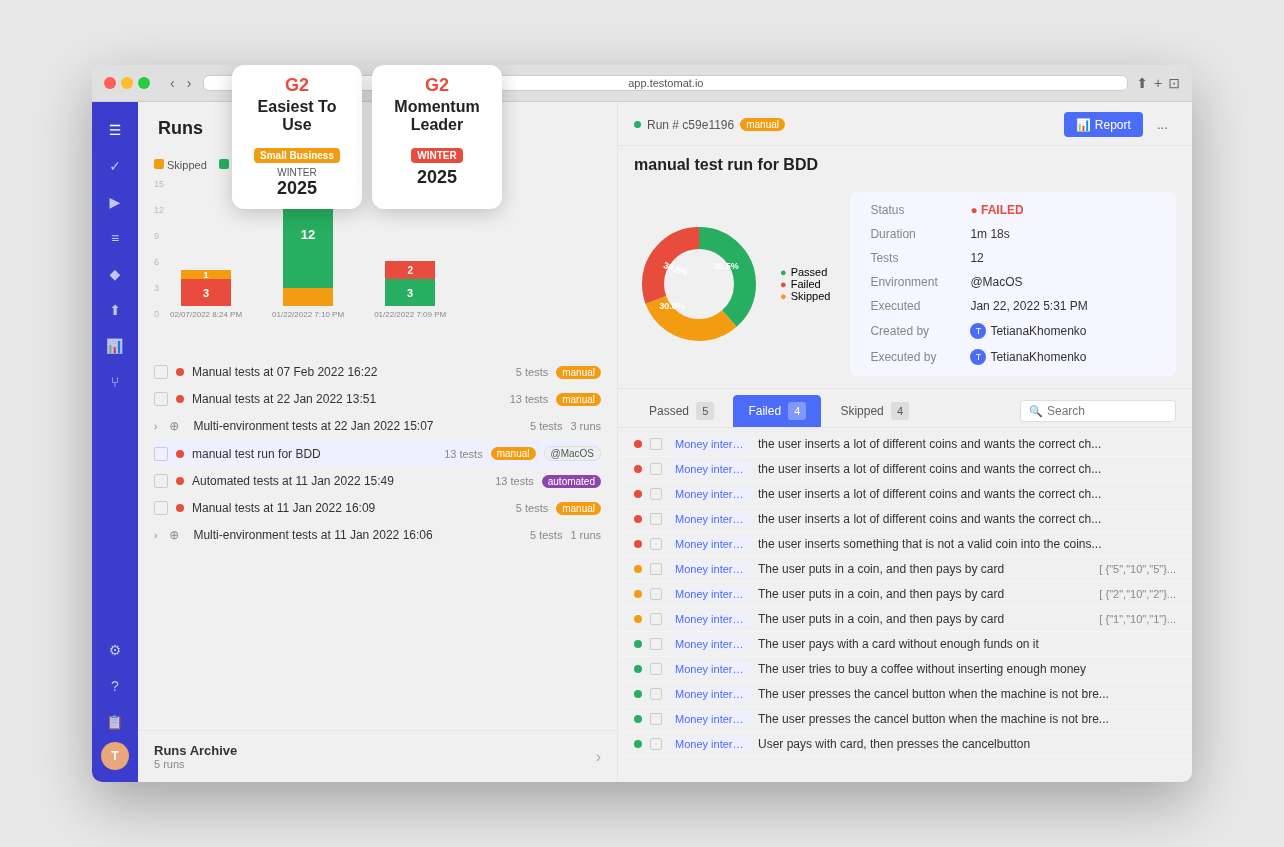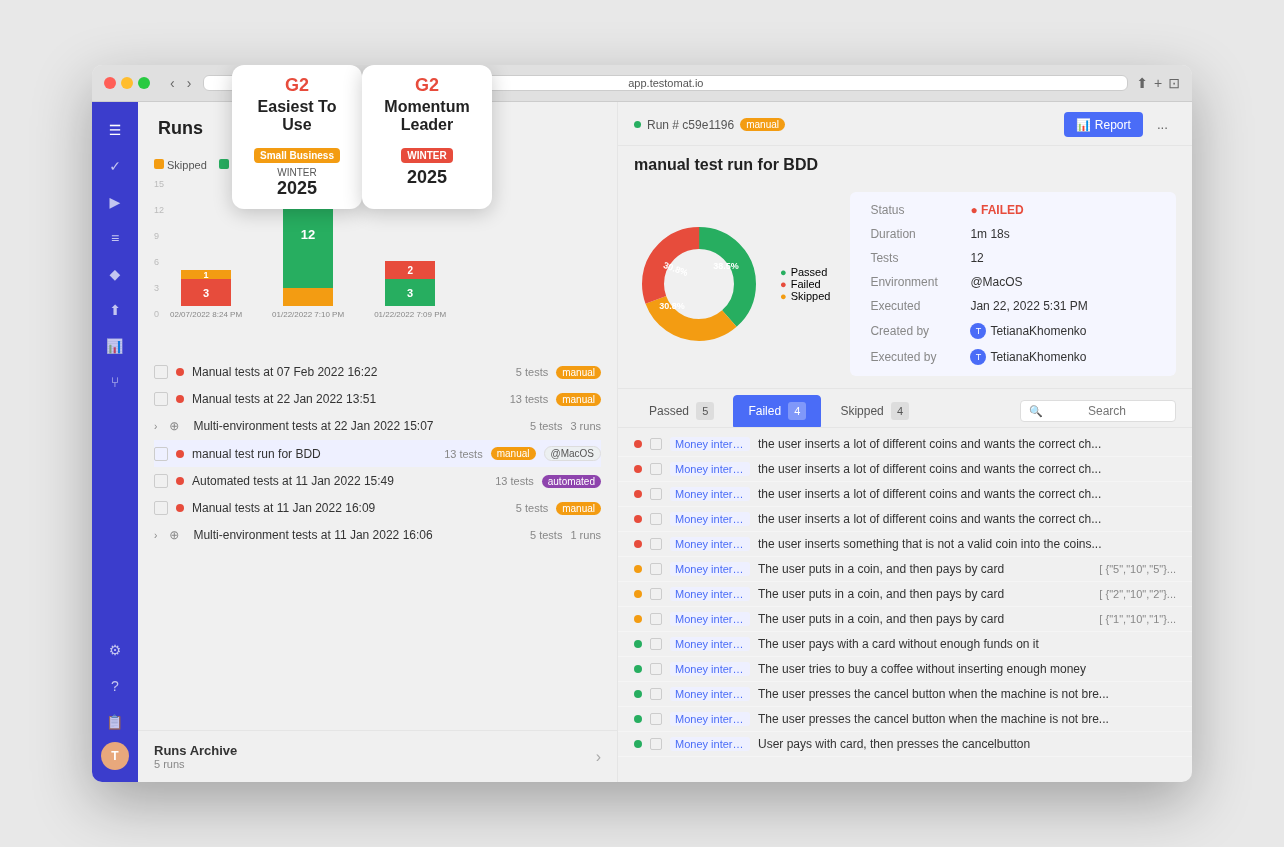--- a/index.html
+++ b/index.html
@@ -85,21 +85,21 @@
     .test-item { display: flex; align-items: center; padding: 5px 16px; gap: 8px; font-size: 12px; border-bottom: 1px solid #f5f5f5; }
     .test-dot { width: 8px; height: 8px; border-radius: 50%; flex-shrink: 0; }
     .test-dot.passed { background: #27ae60; }
     .test-dot.failed { background: #e74c3c; }
     .test-dot.skipped { background: #f39c12; }
     .test-checkbox { width: 12px; height: 12px; border: 1px solid #ccc; border-radius: 2px; flex-shrink: 0; }
     .test-suite { color: #4a6cf7; font-size: 11px; background: #eef0ff; padding: 1px 5px; border-radius: 3px; flex-shrink: 0; max-width: 80px; overflow: hidden; text-overflow: ellipsis; white-space: nowrap; }
     .test-name { color: #333; flex: 1; overflow: hidden; text-overflow: ellipsis; white-space: nowrap; }
     .test-extra { color: #888; font-size: 11px; flex-shrink: 0; max-width: 140px; overflow: hidden; text-overflow: ellipsis; white-space: nowrap; }
 
-    .g2-badges { position: absolute; top: 0; left: 140px; display: flex; z-index: 10; pointer-events: none; }
+    .g2-badges { position: absolute; top: 0; left: 140px; display: flex; gap: 10px; z-index: 10; pointer-events: none; }
     .g2-badge { background: #fff; border-radius: 12px; padding: 10px 14px; box-shadow: 0 4px 20px rgba(0,0,0,0.2); text-align: center; width: 130px; }
     .g2-logo { color: #e74c3c; font-size: 18px; font-weight: 900; margin-bottom: 2px; }
     .g2-title { font-size: 16px; font-weight: 800; color: #222; line-height: 1.1; margin-bottom: 12px; }
     .g2-badge-label { border-radius: 4px; padding: 2px 6px; font-size: 10px; font-weight: 700; margin-bottom: 4px; display: inline-block; }
     .g2-badge-label.yellow { background: #f39c12; color: #fff; }
     .g2-badge-label.red { background: #e74c3c; color: #fff; }
     .g2-year-label { font-size: 10px; color: #555; }
     .g2-year { font-size: 18px; font-weight: 800; color: #222; }
 
     .two-panel { display: flex; flex: 1; overflow: hidden; }
@@ -382,21 +382,21 @@
             <span>Failed</span>
             <span class="tab-number">4</span>
           </button>
           <button class="tab-btn inactive">
             <span>Skipped</span>
             <span class="tab-number">4</span>
           </button>
           <div style="flex:1;"></div>
           <div style="display:flex; align-items:center; border:1px solid #ddd; border-radius:4px; padding:3px 8px; background:#fff;">
             <span style="color:#aaa; font-size:11px; margin-right:4px;">🔍</span>
-            <input type="text" class="search-input" style="border: none; outline: none; font-size: 12px; width: 120px; padding: 0px; text-align: center;" placeholder="Search">
+            <input type="text" class="search-input" style="border: none; outline: none; font-size: 12px; width: 120px; padding: 0px;" placeholder="Search">
           </div>
         </div>
 
         <div class="test-list">
           <div class="test-item">
             <div class="test-dot failed"></div>
             <div class="test-checkbox"></div>
             <span class="test-suite">Money interac...</span>
             <span class="test-name">the user inserts a lot of different coins and wants the correct ch...</span>
           </div>

